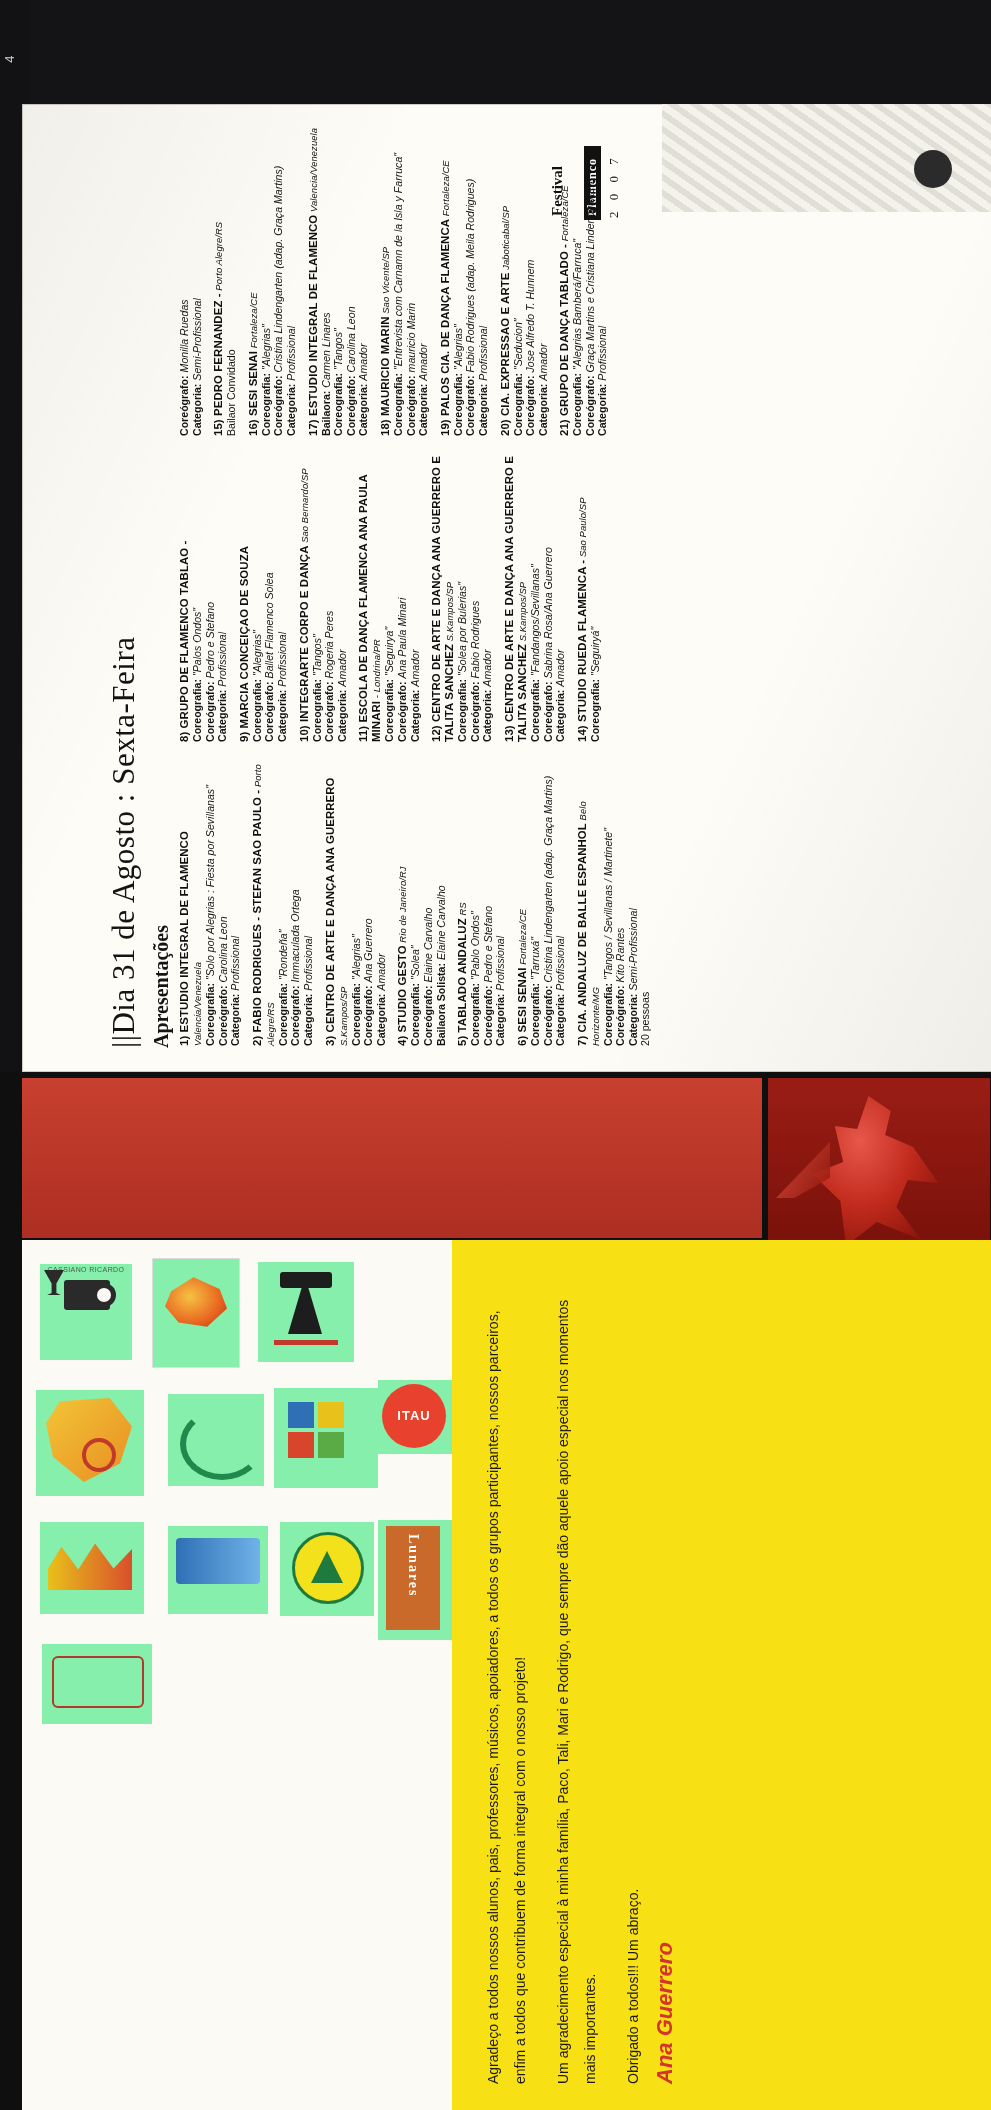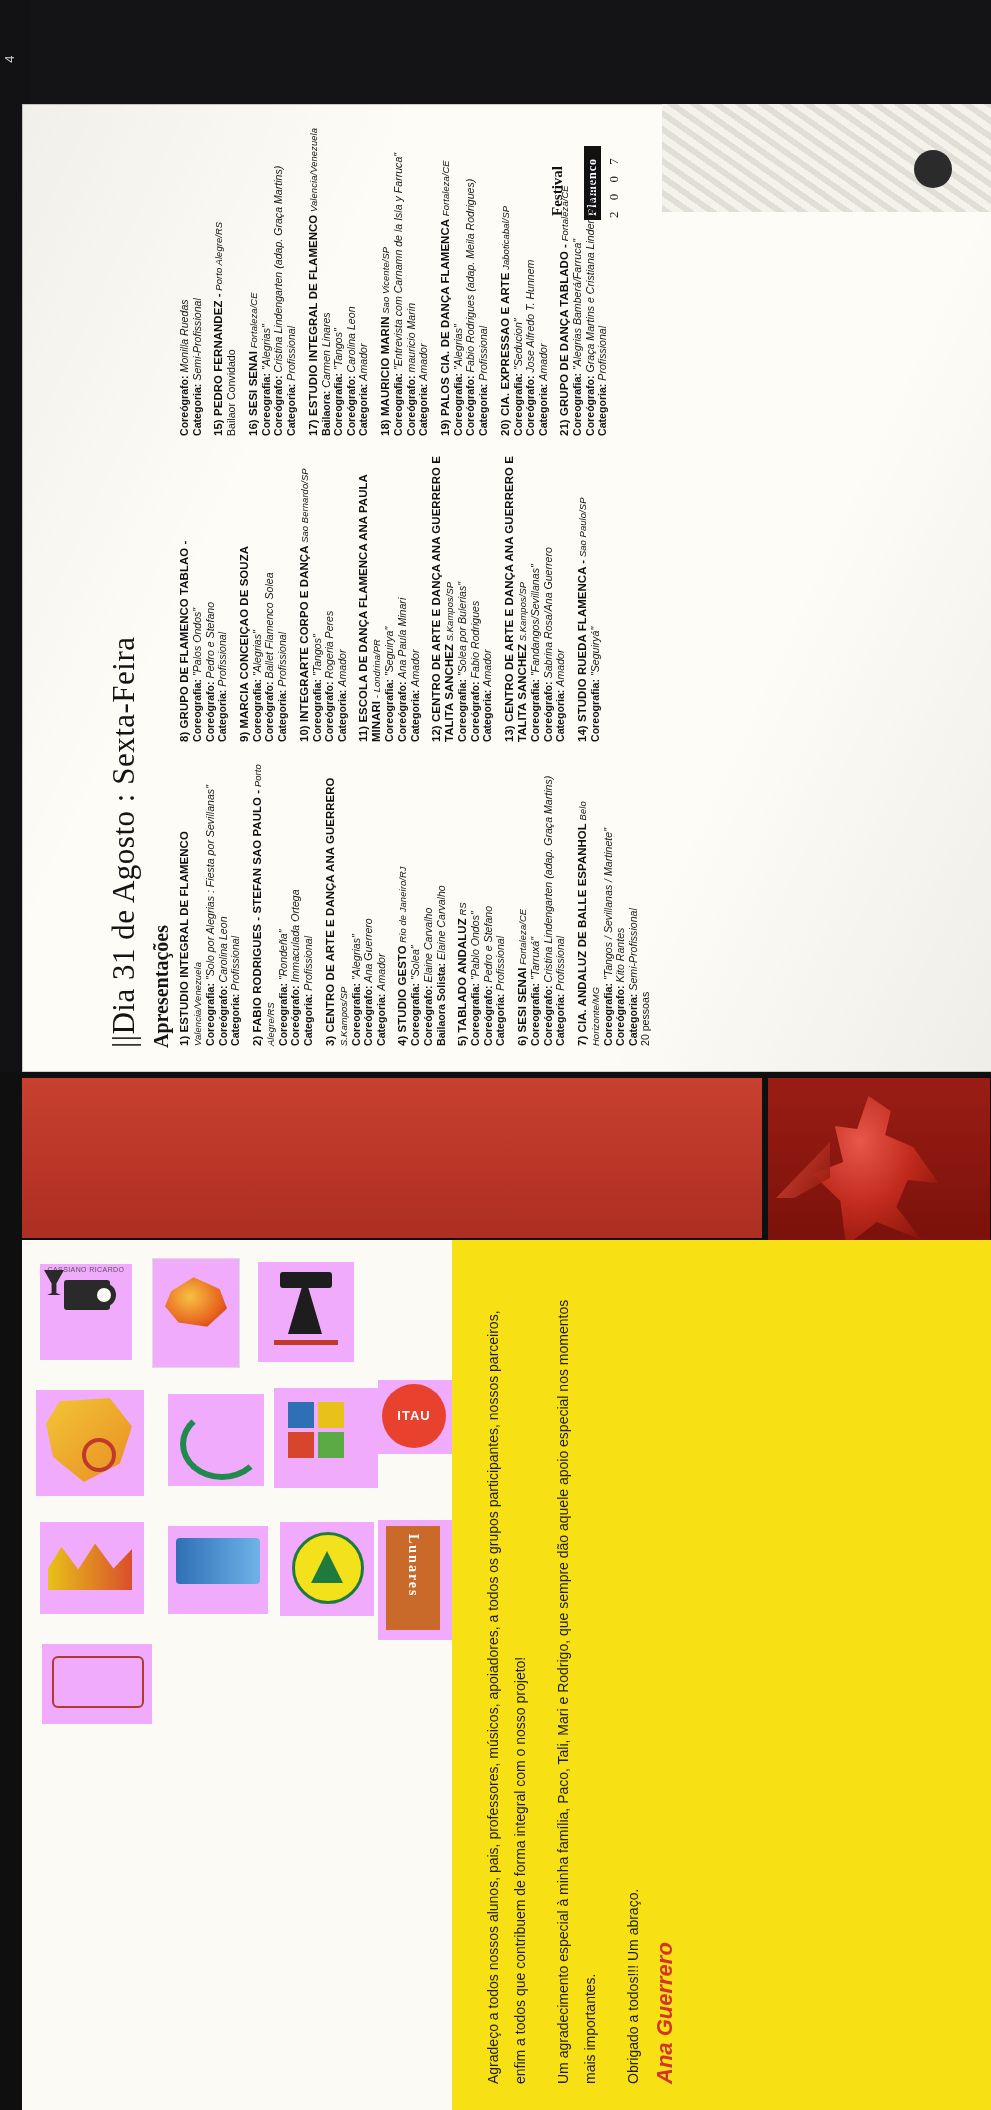--- a/index.html
+++ b/index.html
@@ -87,21 +87,21 @@
   .yellow .rotY{position:absolute;left:0;top:0;width:870px;height:539px;
                 transform:rotate(-90deg) translateX(-870px);transform-origin:left top;}
   .thx{position:absolute;left:26px;top:28px;width:800px;font-family:"Liberation Sans",sans-serif;
        font-size:14px;line-height:27px;color:#1b1b1b;}
   .thx p{margin:0 0 16px 0;}
   .sign{position:absolute;left:26px;top:200px;font-family:"Liberation Sans",sans-serif;
         font-size:22px;font-style:italic;font-weight:bold;color:#d4342b;}
 
   
   .sponsors{position:absolute;left:22px;top:1240px;width:430px;height:870px;background:#fbfaf5;}
-  .spon{position:absolute;background:#f0abfc;}
+  .spon{position:absolute;background:#86efac;}
   .sp-label{font-family:"Liberation Sans",sans-serif;font-size:7px;color:#555;text-align:center;
             display:block;margin-top:2px;letter-spacing:.4px;}
 
   .sp1{left:18px;top:24px;width:92px;height:96px;}
   .sp1 .cam{position:absolute;left:24px;top:16px;width:46px;height:30px;background:#2a2a2a;border-radius:3px;}
   .sp1 .cam:before{content:"";position:absolute;left:28px;top:3px;width:24px;height:24px;
                    border-radius:50%;background:#2a2a2a;}
   .sp1 .cam:after{content:"";position:absolute;left:33px;top:8px;width:14px;height:14px;
                   border-radius:50%;background:#fbfaf5;}
   .sp1 .glass{position:absolute;left:4px;top:6px;width:20px;height:26px;background:#2a2a2a;

